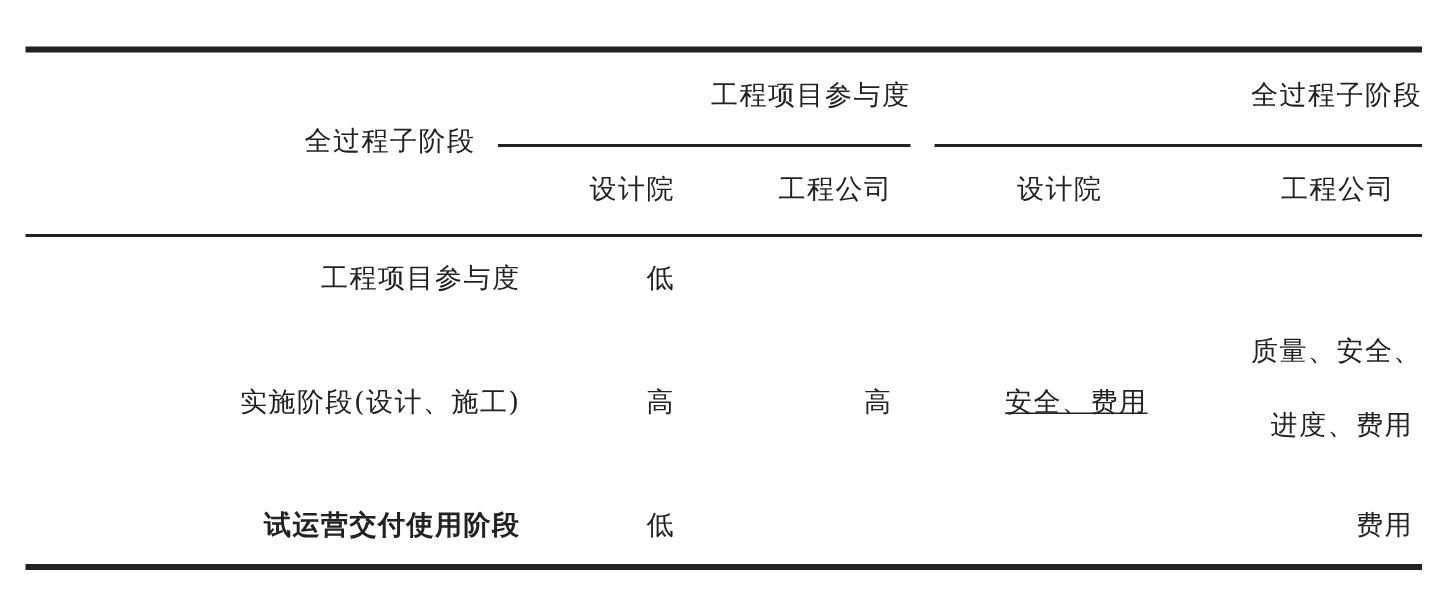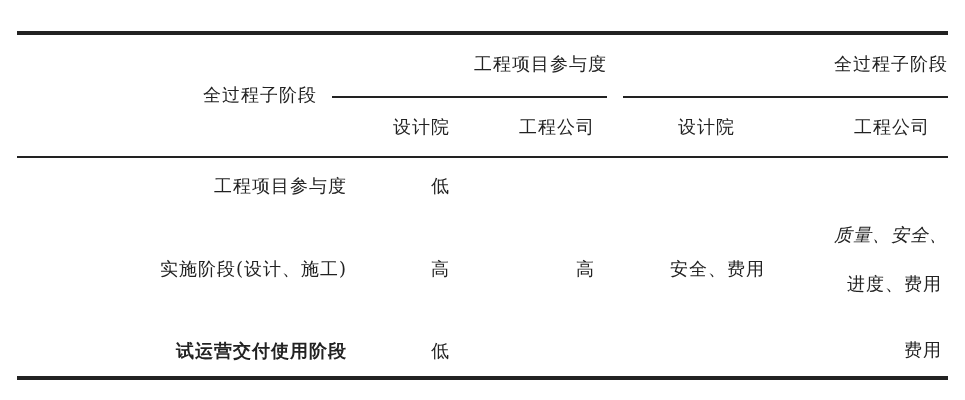--- a/index.html
+++ b/index.html
@@ -57,23 +57,23 @@
 
   <div>
     <div class="cell" style="left:17px; top:166px; width:330px;">工程项目参与度</div>
     <div class="cell" style="left:340px; top:166px; width:110px;">低</div>
   </div>
 
   <div>
     <div class="cell" style="left:17px; top:249px; width:330px;">实施阶段(设计、施工)</div>
     <div class="cell" style="left:340px; top:249px; width:110px;">高</div>
     <div class="cell" style="left:455px; top:249px; width:140px;">高</div>
-    <div class="cell" style="left:605px; top:249px; width:160px;">安全、费用</div>
-    <div class="cell" style="left:768px; top:215px; width:180px;font-style:italic;">质量、安全、</div>
+    <div class="cell" style="left:605px; top:249px; width:160px;text-decoration:underline;">安全、费用</div>
+    <div class="cell" style="left:768px; top:215px; width:180px;">质量、安全、</div>
     <div class="cell" style="left:762px; top:264px; width:180px;">进度、费用</div>
   </div>
 
   <div>
     <div class="cell" style="left:17px; top:331px; width:330px;font-weight:bold;">试运营交付使用阶段</div>
     <div class="cell" style="left:340px; top:331px; width:110px;">低</div>
-    <div class="cell" style="left:762px; top:331px; width:180px;font-family:Liberation Mono, monospace;">费用</div>
+    <div class="cell" style="left:762px; top:331px; width:180px;">费用</div>
   </div>
 </div>
 
 </body></html>

